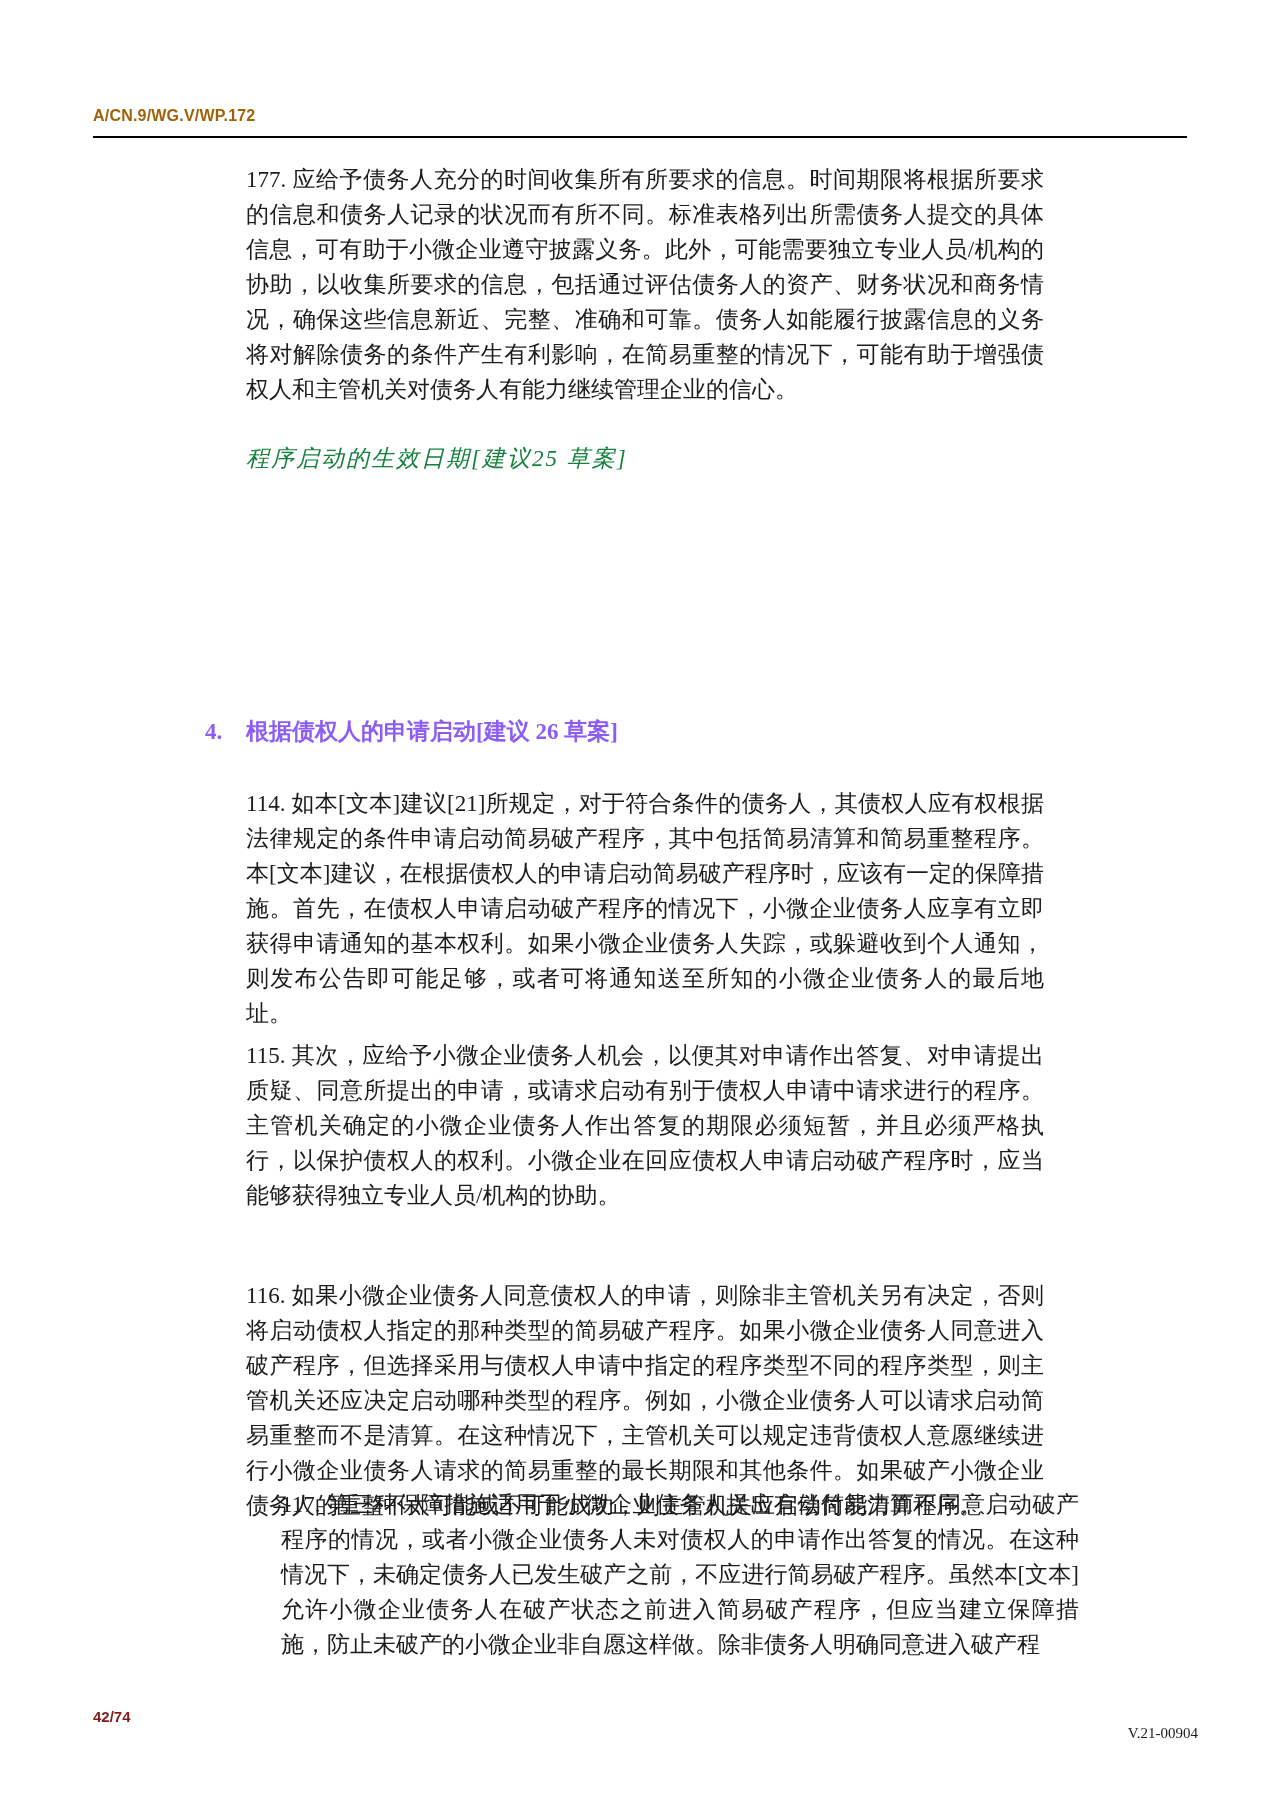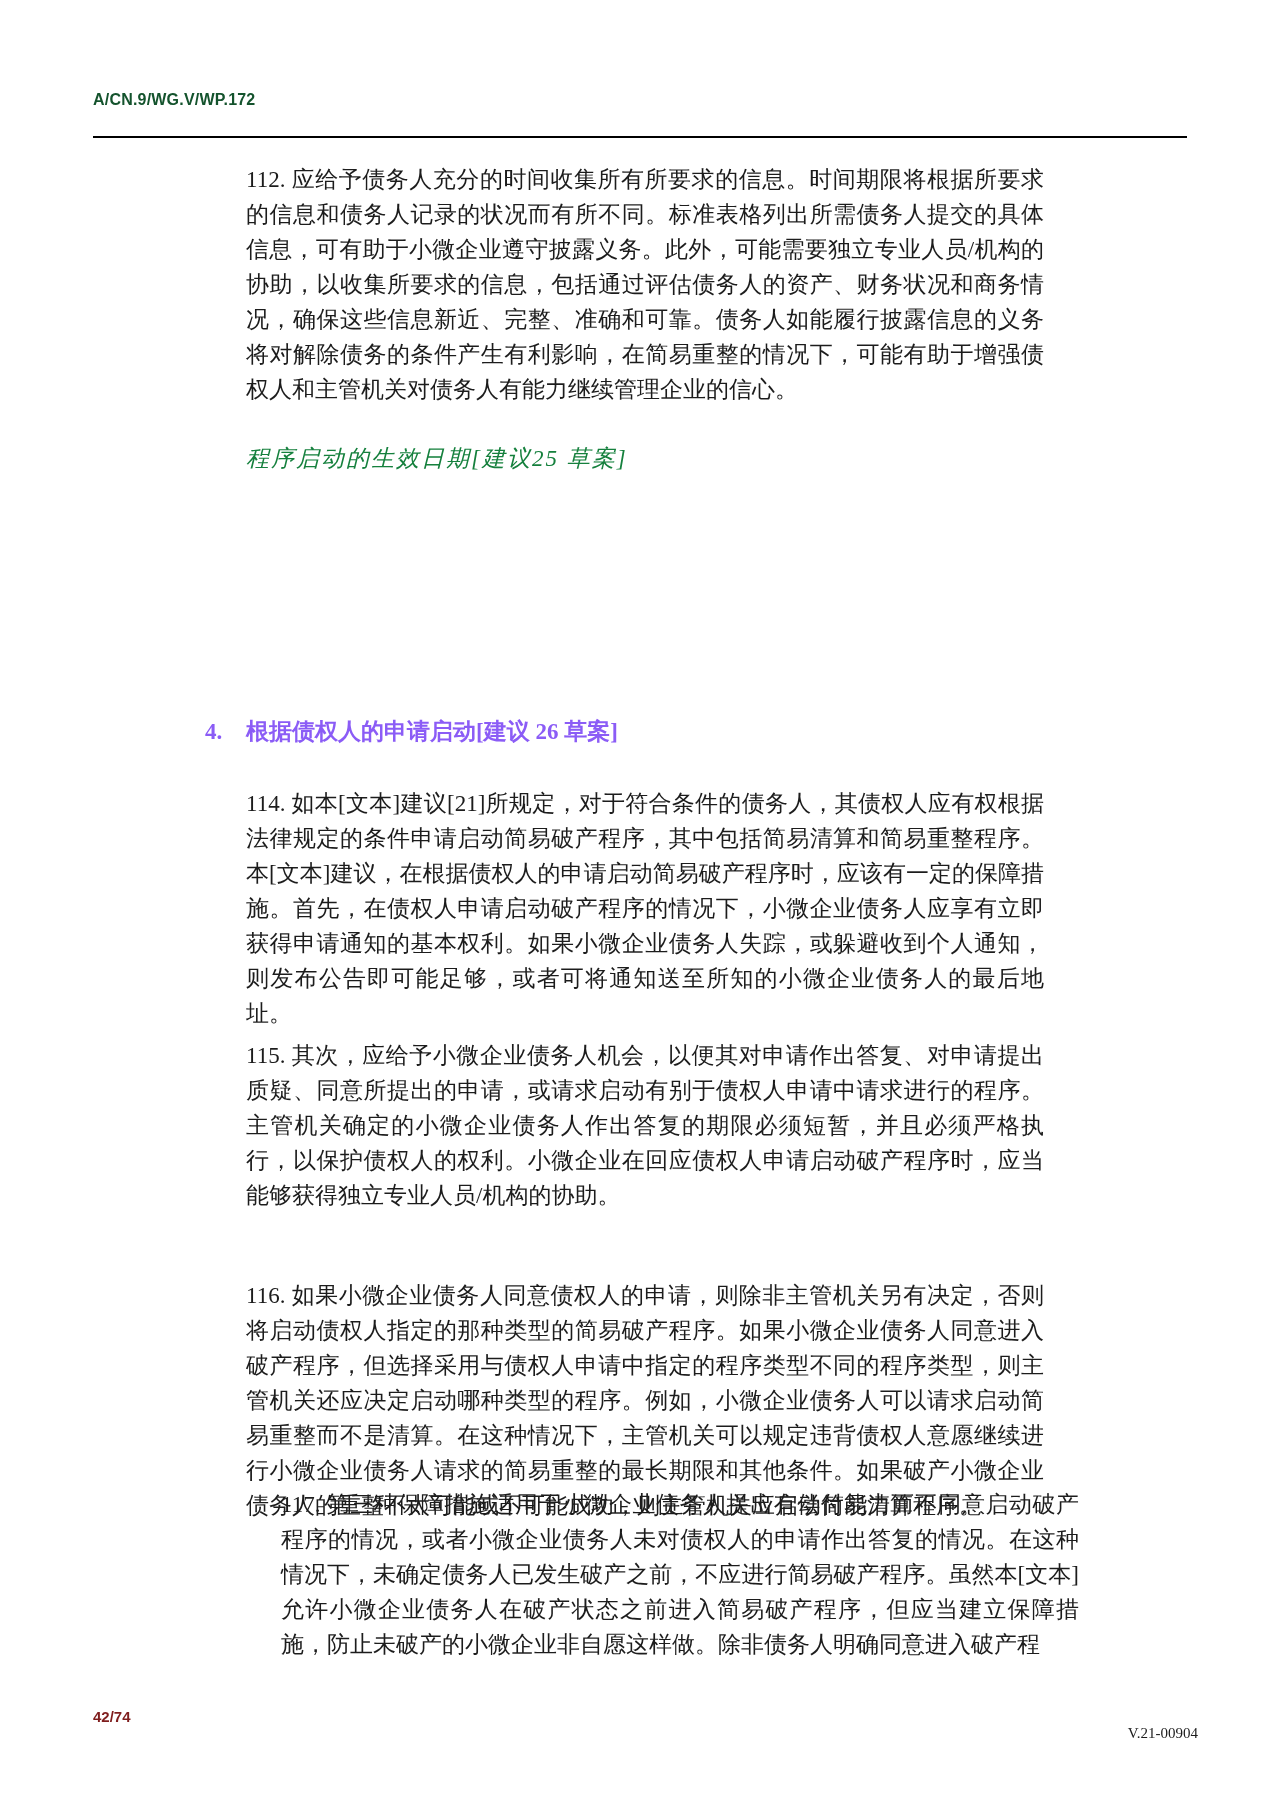--- a/index.html
+++ b/index.html
@@ -12,27 +12,27 @@
     width: 1280px;
     height: 1809px;
     background: #ffffff;
     color: #1a1a1a;
     font-family: "Liberation Serif", serif;
     overflow: hidden;
   }
   .doc-symbol {
     position: absolute;
     left: 93px;
-    top: 90px;
+    top: 106px;
     font-family: "Liberation Sans", sans-serif;
     font-weight: bold;
     font-size: 16px;
     line-height: 20px;
     letter-spacing: 0.2px;
-    color: #14532d;
+    color: #a16207;
   }
   .header-rule {
     position: absolute;
     left: 93px;
     top: 136px;
     width: 1094px;
     height: 2px;
     background: #000000;
   }
   .body-para {
@@ -98,21 +98,21 @@
 </style>
 </head>
 <body>
 
 <div id="page">
 
   <div class="doc-symbol">A/CN.9/WG.V/WP.172</div>
 
   <div class="header-rule"></div>
 
-  <div class="body-para para-112">112. 应给予债务人充分的时间收集所有所要求的信息。时间期限将根据所要求的信息和债务人记录的状况而有所不同。标准表格列出所需债务人提交的具体信息，可有助于小微企业遵守披露义务。此外，可能需要独立专业人员/机构的协助，以收集所要求的信息，包括通过评估债务人的资产、财务状况和商务情况，确保这些信息新近、完整、准确和可靠。债务人如能履行披露信息的义务将对解除债务的条件产生有利影响，在简易重整的情况下，可能有助于增强债权人和主管机关对债务人有能力继续管理企业的信心。</div>
+  <div class="body-para para-112">177. 应给予债务人充分的时间收集所有所要求的信息。时间期限将根据所要求的信息和债务人记录的状况而有所不同。标准表格列出所需债务人提交的具体信息，可有助于小微企业遵守披露义务。此外，可能需要独立专业人员/机构的协助，以收集所要求的信息，包括通过评估债务人的资产、财务状况和商务情况，确保这些信息新近、完整、准确和可靠。债务人如能履行披露信息的义务将对解除债务的条件产生有利影响，在简易重整的情况下，可能有助于增强债权人和主管机关对债务人有能力继续管理企业的信心。</div>
 
   <div class="sub-heading-italic">程序启动的生效日期[建议25 草案]</div>
 
 
   <div class="section-heading">
     <span class="section-number">4.</span><span>根据债权人的申请启动[建议 26 草案]</span>
   </div>
 
   <div class="body-para para-114">114. 如本[文本]建议[21]所规定，对于符合条件的债务人，其债权人应有权根据法律规定的条件申请启动简易破产程序，其中包括简易清算和简易重整程序。本[文本]建议，在根据债权人的申请启动简易破产程序时，应该有一定的保障措施。首先，在债权人申请启动破产程序的情况下，小微企业债务人应享有立即获得申请通知的基本权利。如果小微企业债务人失踪，或躲避收到个人通知，则发布公告即可能足够，或者可将通知送至所知的小微企业债务人的最后地址。</div>
 

